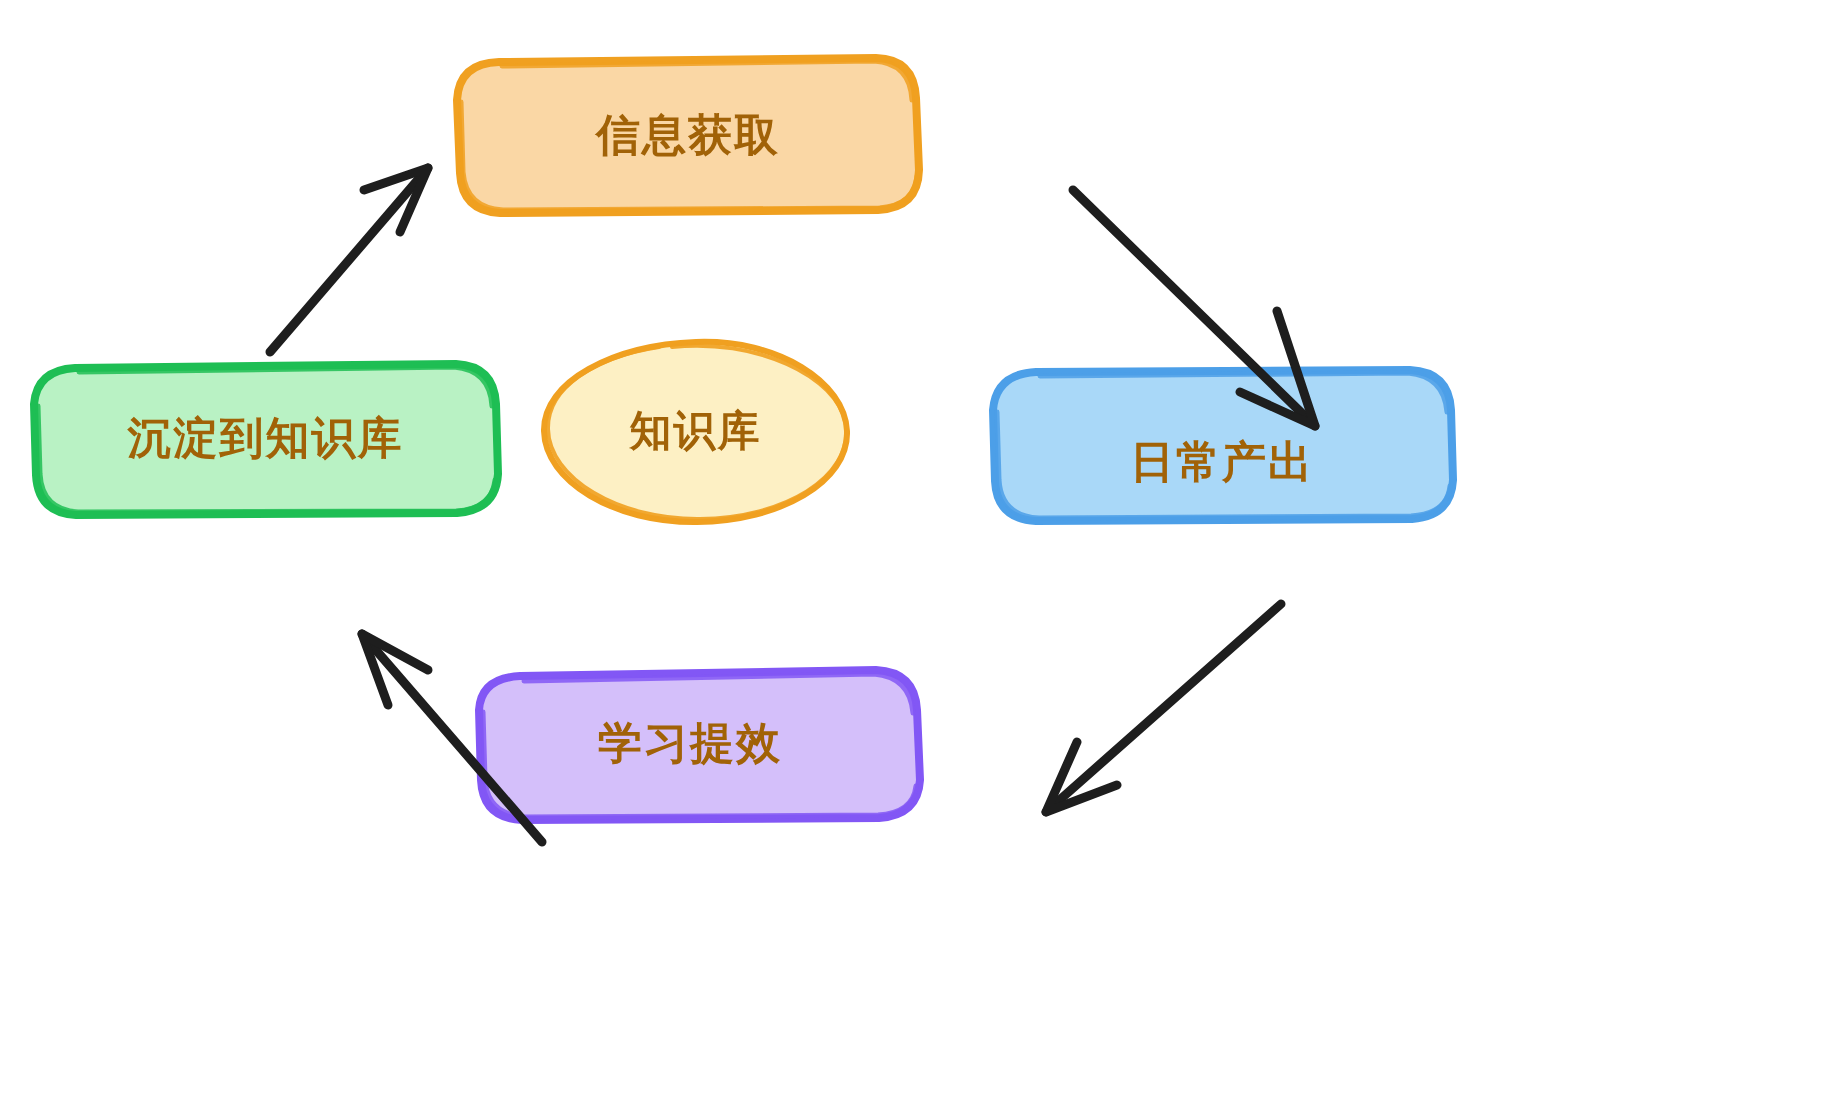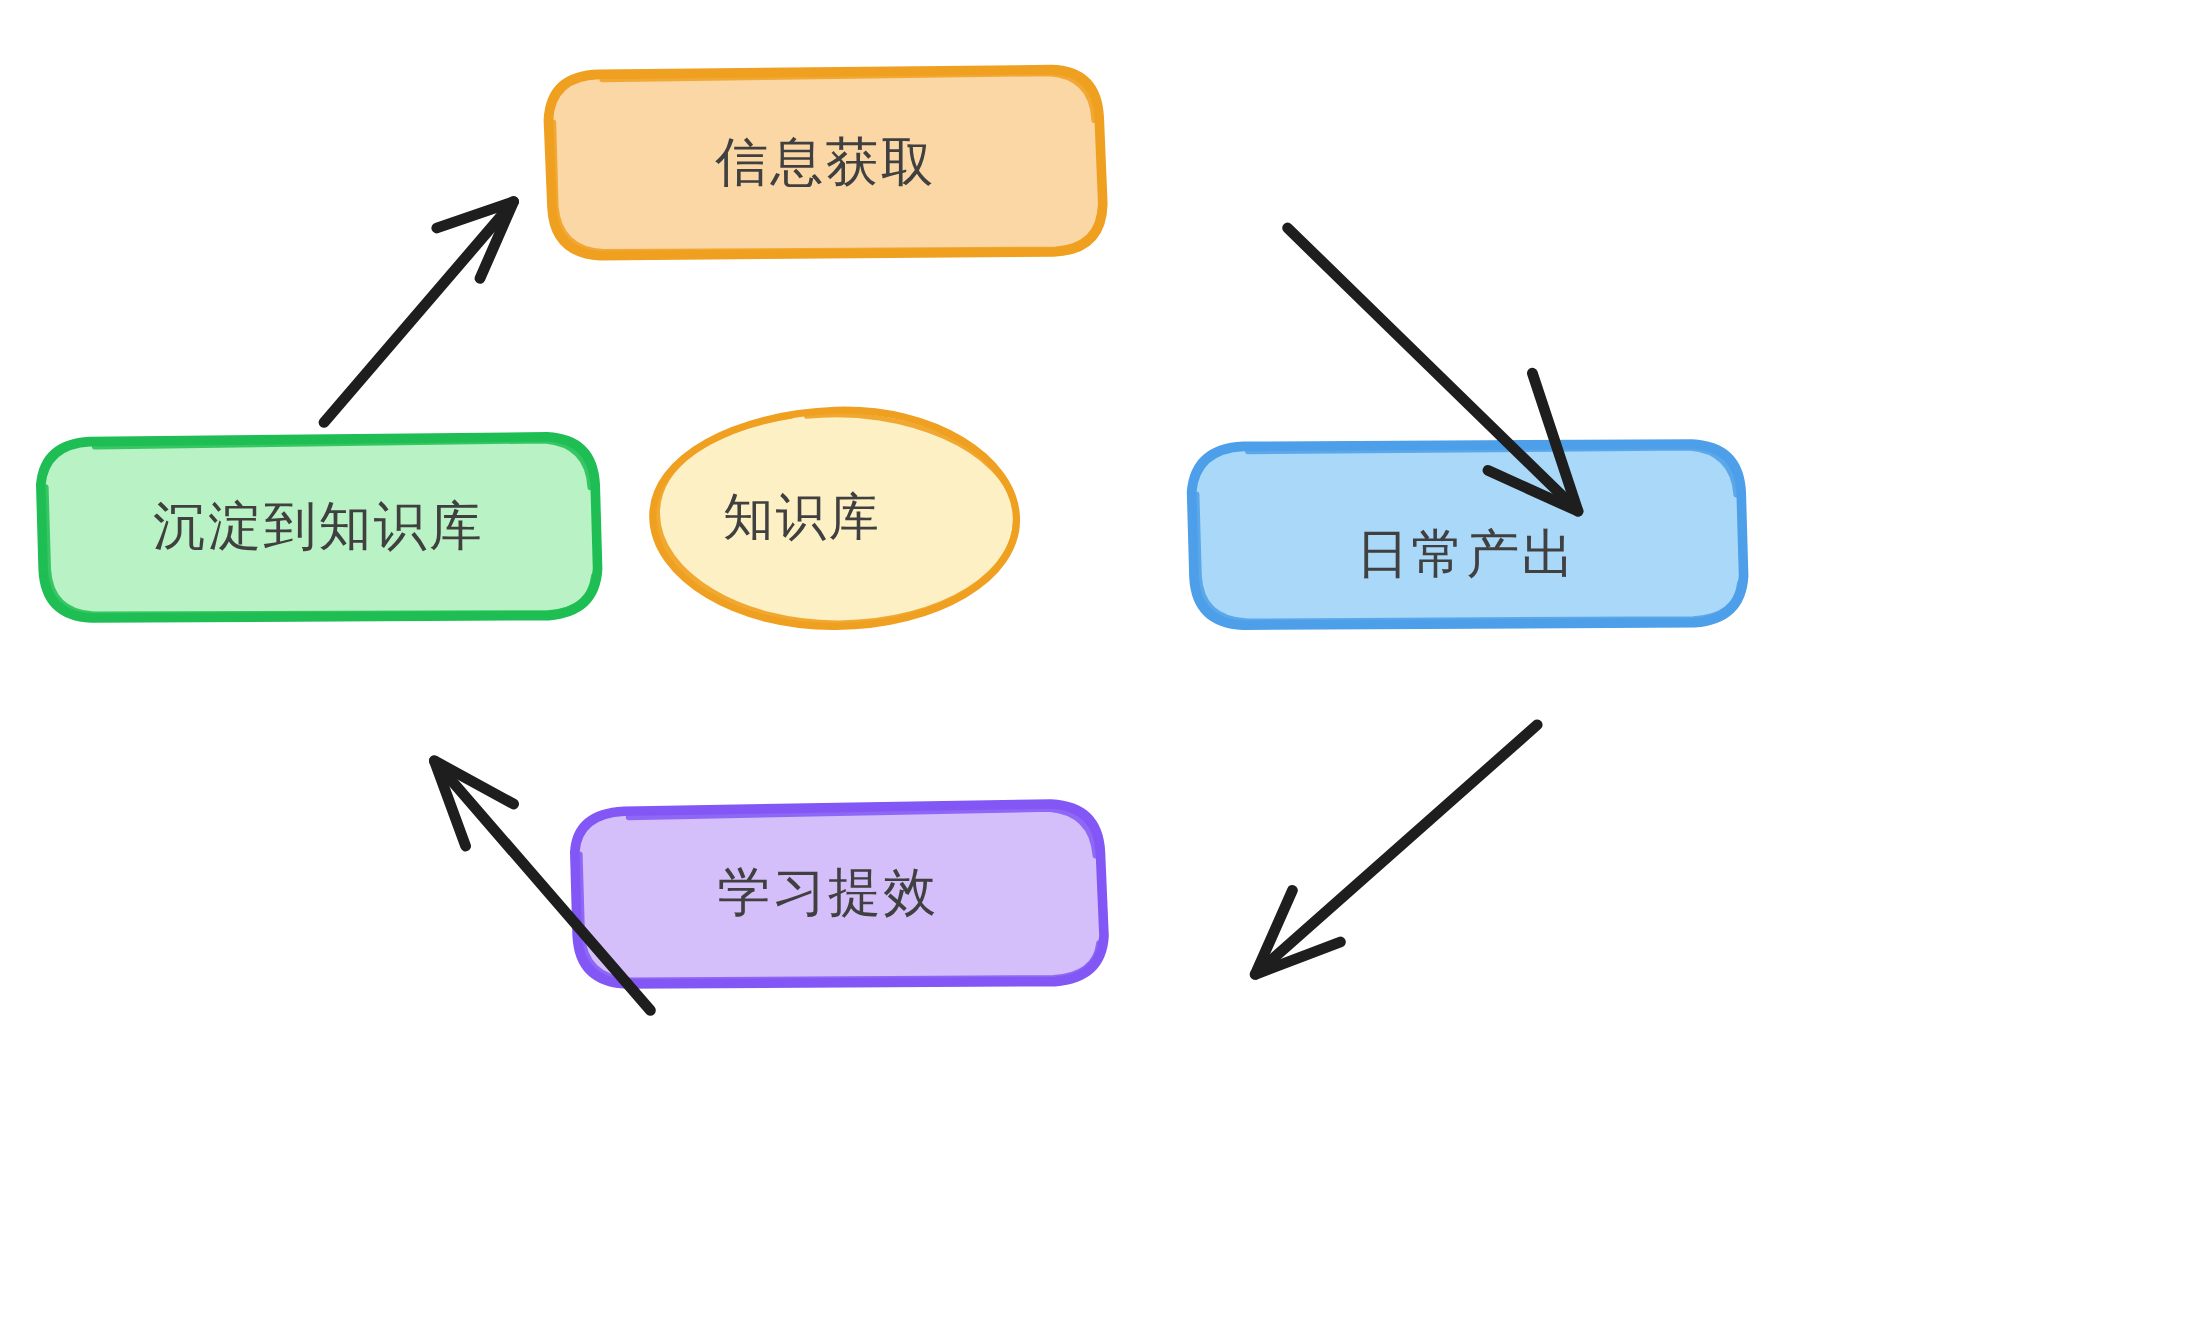--- a/index.html
+++ b/index.html
@@ -24,23 +24,23 @@
     top: 0;
     left: 0;
     width: 1838px;
     height: 1102px;
   }
   .node-label {
     position: absolute;
     display: flex;
     align-items: center;
     justify-content: center;
-    color: #404040;
+    color: #a16207;
     font-size: 44px;
-    font-weight: 400;
+    font-weight: 700;
     letter-spacing: 2px;
     white-space: nowrap;
     font-family: "Liberation Sans", "DejaVu Sans", sans-serif;
     pointer-events: none;
   }
   .node-hit {
     position: absolute;
     background: transparent;
   }
 </style>
@@ -99,21 +99,21 @@
   </svg>
 
   <div class="node-label" style="left:458px; top:55px; width:460px; height:160px;">信息获取</div>
 
   <div class="node-label" style="left:992px; top:368px; width:460px; height:150px;margin-top:19px;">日常产出</div>
 
   <div class="node-label" style="left:33px; top:362px; width:465px; height:152px;">沉淀到知识库</div>
 
   <div class="node-label" style="left:460px; top:668px; width:460px; height:150px;">学习提效</div>
 
-  <div class="node-label" style="left:516px; top:340px; width:305px; height:182px; font-size:42px;">知识库</div>
+  <div class="node-label" style="left:543px; top:340px; width:305px; height:182px; font-size:42px;">知识库</div>
 
   <div class="node-hit" style="left:458px; top:55px; width:460px; height:160px;"></div>
   <div class="node-hit" style="left:992px; top:368px; width:460px; height:150px;"></div>
   <div class="node-hit" style="left:460px; top:668px; width:460px; height:150px;"></div>
   <div class="node-hit" style="left:33px; top:362px; width:465px; height:152px;"></div>
   <div class="node-hit" style="left:543px; top:340px; width:305px; height:182px; border-radius:50%;"></div>
 
 </div>
 
 </body></html>

